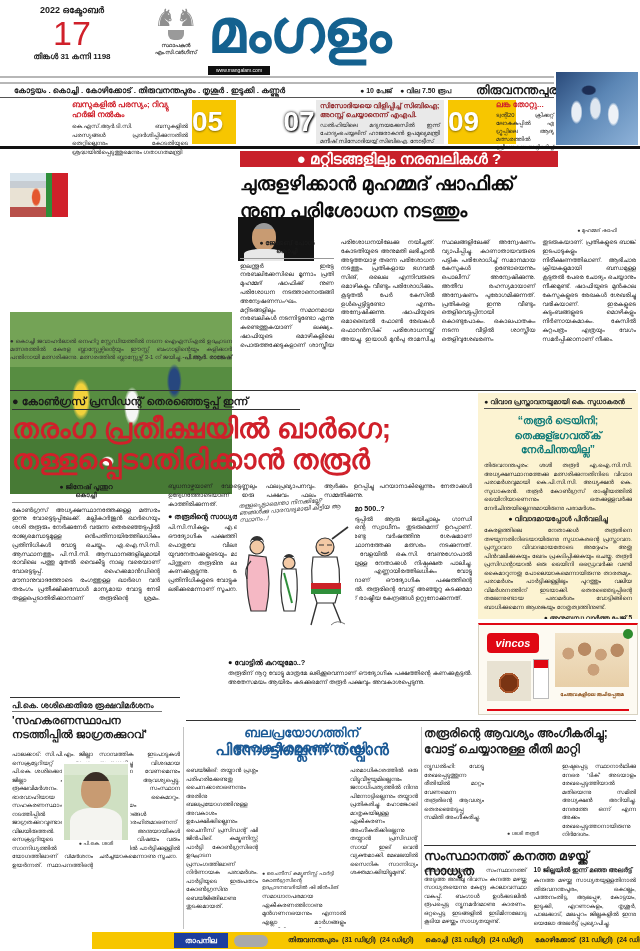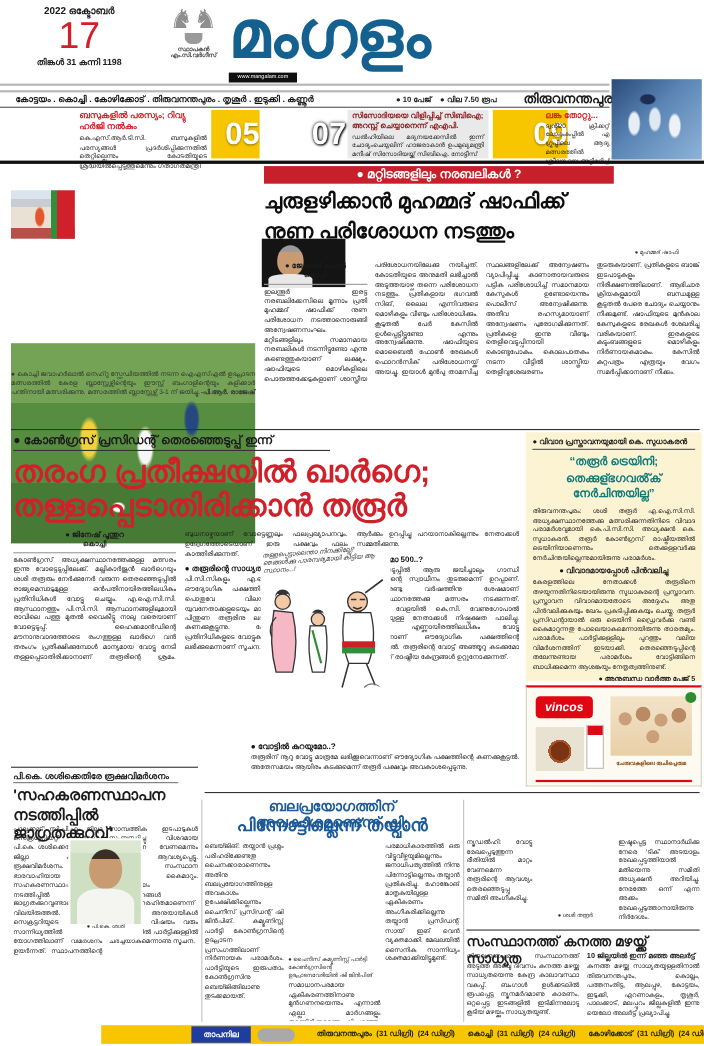--- a/index.html
+++ b/index.html
@@ -7,21 +7,21 @@
   body{font-family:"Liberation Sans","DejaVu Sans",sans-serif;color:#1a1a1a}
   .page{position:relative;width:640px;height:951px;background:#fff;overflow:hidden}
   .abs{position:absolute}
   .tiny{font-size:6.2px;line-height:1.42;text-align:justify;color:#222}
   .cap{font-size:6px;line-height:1.35;color:#333}
   .subhead{font-size:7.2px;font-weight:bold;color:#111;margin:4px 0 2px;text-align:left}
   .byline{text-align:center;font-weight:bold;font-size:7px;line-height:1.3;border-bottom:1px solid #999;padding-bottom:2px;margin-bottom:3px}
   .byline .pl{font-weight:bold;font-size:6.5px}
   .rule{border-top:1px solid #333}
   .vrule{border-left:1px solid #c2c2c2}
-  .num{display:block;width:100%;height:100%;text-align:right;font-size:28px;font-weight:bold;color:#fff;line-height:44px;text-shadow:0 1px 2px rgba(0,0,0,.45)}
+  .num{display:block;width:100%;height:100%;text-align:left;font-size:28px;font-weight:bold;color:#fff;line-height:44px;text-shadow:0 1px 2px rgba(0,0,0,.45)}
   .ybox{background:#f7c600}
   .photo{overflow:hidden;position:relative}
   .head{position:absolute;border-radius:50% 50% 46% 46%}
   .torso{position:absolute;border-radius:40% 40% 0 0}
   h1,h2,h3,h4{font-weight:bold}
   .cols{overflow:hidden}
   .cols p{margin-bottom:3px}
 </style>
 </head>
 <body>
@@ -101,21 +101,21 @@
       radial-gradient(ellipse 16px 36px at 32% 48%,#f2d23c 0 42%,transparent 58%),
       radial-gradient(ellipse 14px 34px at 55% 52%,#f6f6f6 0 42%,transparent 58%),
       radial-gradient(ellipse 13px 30px at 74% 38%,#27477e 0 40%,transparent 58%),
       radial-gradient(ellipse 10px 8px at 44% 82%,#fff 0 45%,transparent 65%),
       linear-gradient(180deg,#74a356 0 30%,#578d41 30% 70%,#477a35 70%)"></div>
   <div class="abs cap" style="left:10px;top:337px;width:222px;text-align:justify">
     <span>● കൊച്ചി ജവാഹർലാൽ നെഹ്റു സ്റ്റേഡിയത്തിൽ നടന്ന ഐഎസ്എൽ ഉദ്ഘാടന മത്സരത്തിൽ കേരള ബ്ലാസ്റ്റേഴ്സിന്റെയും ഈസ്റ്റ് ബംഗാളിന്റെയും കളിക്കാർ പന്തിനായി മത്സരിക്കുന്നു. മത്സരത്തിൽ ബ്ലാസ്റ്റേഴ്സ് 3-1 ന് ജയിച്ചു.</span>
     <span style="float:right;font-weight:bold">-പി.ആർ. രാജേഷ്</span>
   </div>
 
-  <div class="abs" style="left:240px;top:151px;width:318px;height:16px;background:#c8202a;color:#fff;text-align:center;font-size:11px;font-weight:bold;line-height:16px">● മറ്റിടങ്ങളിലും നരബലികൾ ?</div>
+  <div class="abs" style="left:240px;top:151px;width:318px;height:16px;background:#c8202a;color:#fff;text-align:center;font-size:15px;font-weight:bold;line-height:16px">● മറ്റിടങ്ങളിലും നരബലികൾ ?</div>
   <h1 class="abs" style="left:240px;top:171px;width:314px;font-size:19px;line-height:1.4;color:#0d0d0d">ചുരുളഴിക്കാൻ മുഹമ്മദ് ഷാഫിക്ക് നുണ പരിശോധന നടത്തും</h1>
 
   <div class="abs photo" style="left:558px;top:151px;width:78px;height:74px;background:linear-gradient(180deg,#b9c3cc 0 12%,#8d9aa6 12% 100%)">
     <div class="head" style="left:24px;top:8px;width:30px;height:36px;background:linear-gradient(180deg,#2e2620 0 26%,#9c6b45 26%)"></div>
     <div class="torso" style="left:12px;top:42px;width:54px;height:32px;background:#e9eaec"></div>
   </div>
   <div class="abs cap" style="left:558px;top:227px;width:78px;font-size:5.2px;text-align:center">● മുഹമ്മദ് ഷാഫി</div>
 
   <div class="abs cols" style="left:240px;top:238px;width:396px;height:148px;column-count:4;column-gap:7px">
     <div class="byline">
@@ -166,21 +166,21 @@
       <path d="M74,36 q-4 26 4 46 l18 0 q8 -22 2 -46 z" fill="#fff" stroke="#333" stroke-width="1.2"></path>
       <rect x="72" y="62" width="30" height="6" fill="#cc2127"></rect>
       <rect x="72" y="68" width="30" height="5" fill="#2f8f3a"></rect>
       <path d="M78,82 l-6 22 m22 -22 l8 20" stroke="#333" stroke-width="1.4" fill="none"></path>
       <path d="M93,18 l16 -12" stroke="#333" stroke-width="1.6"></path>
       <path d="M92,104 q6 -6 14 -1" stroke="#777" stroke-width="1" fill="none"></path>
     </svg>
   </div>
 
   <div class="abs" style="left:228px;top:658px;width:244px;background:#fff;z-index:3">
-    <h4 class="subhead" style="font-size:7.4px;margin:16px 0 2px">● വോട്ടിൽ കുറയുമോ..?</h4>
+    <h4 class="subhead" style="font-size:7.4px;margin:0 0 2px">● വോട്ടിൽ കുറയുമോ..?</h4>
     <p class="tiny">തരൂരിന് നൂറു വോട്ടു മാത്രമേ ലഭിക്കൂവെന്നാണ് ഔദ്യോഗിക പക്ഷത്തിന്റെ കണക്കുകൂട്ടൽ. അതേസമയം ആയിരം കടക്കുമെന്ന് തരൂർ പക്ഷവും അവകാശപ്പെടുന്നു.</p>
   </div>
 
   <div class="abs" style="left:478px;top:393px;width:160px;height:226px;background:#fcf3d2;padding:5px 6px;overflow:hidden">
     <div style="font-size:7px;font-weight:bold;border-bottom:1px solid #555;padding-bottom:2px">● വിവാദ പ്രസ്താവനയുമായി കെ. സുധാകരൻ</div>
     <div style="font-size:10.5px;font-weight:bold;color:#0e7a78;text-align:center;line-height:1.4;margin:4px 0">“തരൂർ ട്രെയിനി; തെക്കുള്ഭഗവൽ്ക് നേർചിന്തയില്ല”</div>
     <p class="tiny" style="font-size:6px">തിരുവനന്തപുരം: ശശി തരൂർ എ.ഐ.സി.സി. അധ്യക്ഷസ്ഥാനത്തേക്കു മത്സരിക്കുന്നതിനിടെ വിവാദ പരാമർശവുമായി കെ.പി.സി.സി. അധ്യക്ഷൻ കെ. സുധാകരൻ. തരൂർ കോൺഗ്രസ് രാഷ്ട്രീയത്തിൽ ട്രെയിനിയാണെന്നും തെക്കുള്ളവർക്കു നേർചിന്തയില്ലെന്നുമായിരുന്നു പരാമർശം.</p>
     <h4 style="font-size:7px;font-weight:bold;text-align:center;margin:3px 0">● വിവാദമായപ്പോൾ പിൻവലിച്ചു</h4>
     <p class="tiny" style="font-size:6px">കേരളത്തിലെ നേതാക്കൾ തരൂരിനെ തഴയുന്നതിനിടെയായിരുന്നു സുധാകരന്റെ പ്രസ്താവന. പ്രസ്താവന വിവാദമായതോടെ അദ്ദേഹം അതു പിൻവലിക്കുകയും ഖേദം പ്രകടിപ്പിക്കുകയും ചെയ്തു. തരൂർ പ്രസിഡന്റായാൽ ഒരു ട്രെയിനി ഡ്രൈവർക്കു വണ്ടി കൈമാറുന്നതു പോലെയാകുമെന്നായിരുന്നു താരതമ്യം. പരാമർശം പാർട്ടിക്കുള്ളിലും പുറത്തും വലിയ വിമർശനത്തിന് ഇടയാക്കി. തെരഞ്ഞെടുപ്പിന്റെ തലേന്നുണ്ടായ പരാമർശം വോട്ടിങ്ങിനെ ബാധിക്കുമെന്ന ആശങ്കയും നേതൃത്വത്തിനുണ്ട്.</p>
     <div style="font-size:6.5px;font-weight:bold;text-align:right;margin-top:3px">● അനുബന്ധ വാർത്ത പേജ് 5</div>
@@ -201,21 +201,21 @@
         radial-gradient(circle 8px at 52% 68%,#caa07a 0 70%,transparent 78%),
         linear-gradient(180deg,#f2e3c8,#e8cfa8)"></div>
     <div class="abs" style="right:4px;top:4px;width:10px;height:10px;border-radius:50%;background:#2e8b2e"></div>
     <div class="abs" style="left:76px;top:66px;width:74px;font-size:5.2px;color:#8a4b12;text-align:center;font-weight:bold">ചേരുവകളിലെ രുചിപ്പെരുമ</div>
     <div class="abs" style="left:8px;bottom:3px;width:142px;height:2px;background:#e00713"></div>
   </div>
 
   <div class="abs rule" style="left:10px;top:697px;width:170px"></div>
   <div class="abs" style="left:12px;top:701px;font-size:8px;font-weight:bold">പി.കെ. ശശിക്കെതിരേ രൂക്ഷവിമർശനം</div>
   <div class="abs rule" style="left:12px;top:711px;width:150px;border-color:#777"></div>
-  <div class="abs" style="left:12px;top:714px;width:168px;font-size:14px;font-weight:bold;line-height:1.25">
+  <div class="abs" style="left:12px;top:714px;width:168px;font-size:11px;font-weight:bold;line-height:1.25">
     <div>'സഹകരണസ്ഥാപന</div>
     <div>നടത്തിപ്പിൽ ജാഗ്രതക്കുറവ്'</div>
   </div>
   <div class="abs cols" style="left:12px;top:750px;width:168px;height:178px;column-count:2;column-gap:6px">
     <p class="tiny" style="font-size:6px">പാലക്കാട്: സി.പി.എം. ജില്ലാ സെക്രട്ടേറിയറ്റ് അംഗം പി.കെ. ശശിക്കെതിരേ പാർട്ടി ജില്ലാ കമ്മിറ്റിയിൽ രൂക്ഷവിമർശനം. ശശി ഭാരവാഹിയായ സഹകരണസ്ഥാപനത്തിന്റെ നടത്തിപ്പിൽ ജാഗ്രതക്കുറവുണ്ടായെന്നാണ് വിലയിരുത്തൽ. ജില്ലാ സെക്രട്ടറിയുടെ സാന്നിധ്യത്തിൽ ചേർന്ന യോഗത്തിലാണ് വിമർശനം ഉയർന്നത്. സ്ഥാപനത്തിന്റെ സാമ്പത്തിക ഇടപാടുകൾ സംബന്ധിച്ചു വിശദമായ പരിശോധന വേണമെന്നും യോഗം ആവശ്യപ്പെട്ടു. റിപ്പോർട്ട് സംസ്ഥാന കമ്മിറ്റിക്കു കൈമാറും. അതേസമയം ആരോപണങ്ങൾ അടിസ്ഥാനരഹിതമാണെന്ന് ശശിയുടെ അനുയായികൾ പ്രതികരിച്ചു. വിഷയം വരും ദിവസങ്ങളിൽ പാർട്ടിക്കുള്ളിൽ ചർച്ചയാകുമെന്നാണു സൂചന.</p>
   </div>
   <div class="abs" style="left:62px;top:762px;width:68px;height:92px;background:#fff;z-index:3;padding:2px">
     <div class="photo" style="width:64px;height:76px;background:linear-gradient(180deg,#dce8d2 0 15%,#cfe0c2 15%)">
       <div class="head" style="left:17px;top:8px;width:30px;height:36px;background:linear-gradient(180deg,#3a2e26 0 24%,#c89b72 24%)"></div>
       <div class="torso" style="left:6px;top:44px;width:52px;height:32px;background:#f4f4f0"></div>
@@ -229,20 +229,24 @@
 
   <div class="abs" style="left:186px;top:741px;width:232px;text-align:center;color:#1b5a96;font-weight:bold;font-size:16px">പിന്നോട്ടില്ലെന്ന് തയ്വാൻ</div>
   <div class="abs" style="left:186px;top:726px;width:232px;text-align:center;color:#1b5a96;font-weight:bold;font-size:13px;line-height:1.15">ബലപ്രയോഗത്തിന് അവകാശമുണ്ടെന്ന് ഷി;</div>
 
   <div class="abs tiny" style="left:186px;top:766px;width:72px;height:162px;overflow:hidden;font-size:6px">ബെയ്ജിങ്: തയ്വാൻ പ്രശ്നം പരിഹരിക്കേണ്ടതു ചൈനക്കാരാണെന്നും അതിനു ബലപ്രയോഗത്തിനുള്ള അവകാശം ഉപേക്ഷിക്കില്ലെന്നും ചൈനീസ് പ്രസിഡന്റ് ഷി ജിൻപിങ്. കമ്യൂണിസ്റ്റ് പാർട്ടി കോൺഗ്രസിന്റെ ഉദ്ഘാടന പ്രസംഗത്തിലാണ് നിർണായക പരാമർശം. പാർട്ടിയുടെ ഇരുപതാം കോൺഗ്രസിനു ബെയ്ജിങ്ങിലാണു തുടക്കമായത്.</div>
 
   <div class="abs cap" style="left:262px;top:870px;width:84px;font-size:5.2px">● ചൈനീസ് കമ്യൂണിസ്റ്റ് പാർട്ടി കോൺഗ്രസിന്റെ ഉദ്ഘാടനവേദിയിൽ ഷി ജിൻപിങ്</div>
   <div class="abs tiny" style="left:262px;top:892px;width:84px;height:36px;overflow:hidden;font-size:6px">സമാധാനപരമായ ഏകീകരണത്തിനാണു മുൻഗണനയെന്നും എന്നാൽ എല്ലാ മാർഗങ്ങളും തുറന്നിരിക്കുമെന്നും ഷി പറഞ്ഞു.</div>
   <div class="abs tiny" style="left:350px;top:766px;width:68px;height:162px;overflow:hidden;font-size:6px">പരമാധികാരത്തിൽ ഒരു വിട്ടുവീഴ്ചയുമില്ലെന്നും ജനാധിപത്യത്തിൽ നിന്നു പിന്നോട്ടില്ലെന്നും തയ്വാൻ പ്രതികരിച്ചു. ഹോങ്കോങ് മാതൃകയിലുള്ള ഏകീകരണം അംഗീകരിക്കില്ലെന്നു തയ്വാൻ പ്രസിഡന്റ് സായ് ഇങ് വെൻ വ്യക്തമാക്കി. മേഖലയിൽ സൈനിക സാന്നിധ്യം ശക്തമാക്കിയിട്ടുമുണ്ട്.</div>
 
+  <div class="abs" style="left:424px;top:726px;width:212px;font-size:12px;font-weight:bold;line-height:1.3">
+    <div>തരൂരിന്റെ ആവശ്യം അംഗീകരിച്ചു;</div>
+    <div>വോട്ട് ചെയ്യാനുള്ള രീതി മാറ്റി</div>
+  </div>
   <div class="abs tiny" style="left:424px;top:762px;width:60px;height:82px;overflow:hidden;font-size:6px">ന്യൂഡൽഹി: വോട്ടു രേഖപ്പെടുത്തുന്ന രീതിയിൽ മാറ്റം വേണമെന്ന തരൂരിന്റെ ആവശ്യം തെരഞ്ഞെടുപ്പു സമിതി അംഗീകരിച്ചു.</div>
 
   <div class="abs cap" style="left:488px;top:830px;width:70px;font-size:5.2px;text-align:center">● ശശി തരൂർ</div>
   <div class="abs tiny" style="left:562px;top:762px;width:74px;height:82px;overflow:hidden;font-size:6px">ഇഷ്ടപ്പെട്ട സ്ഥാനാർഥിക്കു നേരെ 'ടിക്' അടയാളം രേഖപ്പെടുത്തിയാൽ മതിയെന്നു സമിതി അധ്യക്ഷൻ അറിയിച്ചു. നേരത്തേ ഒന്ന് എന്ന അക്കം രേഖപ്പെടുത്താനായിരുന്നു നിർദേശം.</div>
 
   <div class="abs rule" style="left:424px;top:845px;width:212px"></div>
   <h2 class="abs" style="left:424px;top:849px;width:212px;font-size:12.5px;font-weight:bold">സംസ്ഥാനത്ത് കനത്ത മഴയ്ക്ക് സാധ്യത</h2>
   <div class="abs cols" style="left:424px;top:866px;width:212px;height:62px;column-count:2;column-gap:7px">
     <p class="tiny" style="font-size:6px">തിരുവനന്തപുരം: സംസ്ഥാനത്ത് അടുത്ത അഞ്ചു ദിവസം കനത്ത മഴയ്ക്കു സാധ്യതയെന്നു കേന്ദ്ര കാലാവസ്ഥാ വകുപ്പ്. ബംഗാൾ ഉൾക്കടലിൽ രൂപപ്പെട്ട ന്യൂനമർദമാണു കാരണം. ഒറ്റപ്പെട്ട ഇടങ്ങളിൽ ഇടിമിന്നലോടു കൂടിയ മഴയ്ക്കും സാധ്യതയുണ്ട്.</p>
     <h4 style="font-size:6.6px;font-weight:bold;margin:2px 0">10 ജില്ലയിൽ ഇന്ന് മഞ്ഞ അലർട്ട്</h4>

